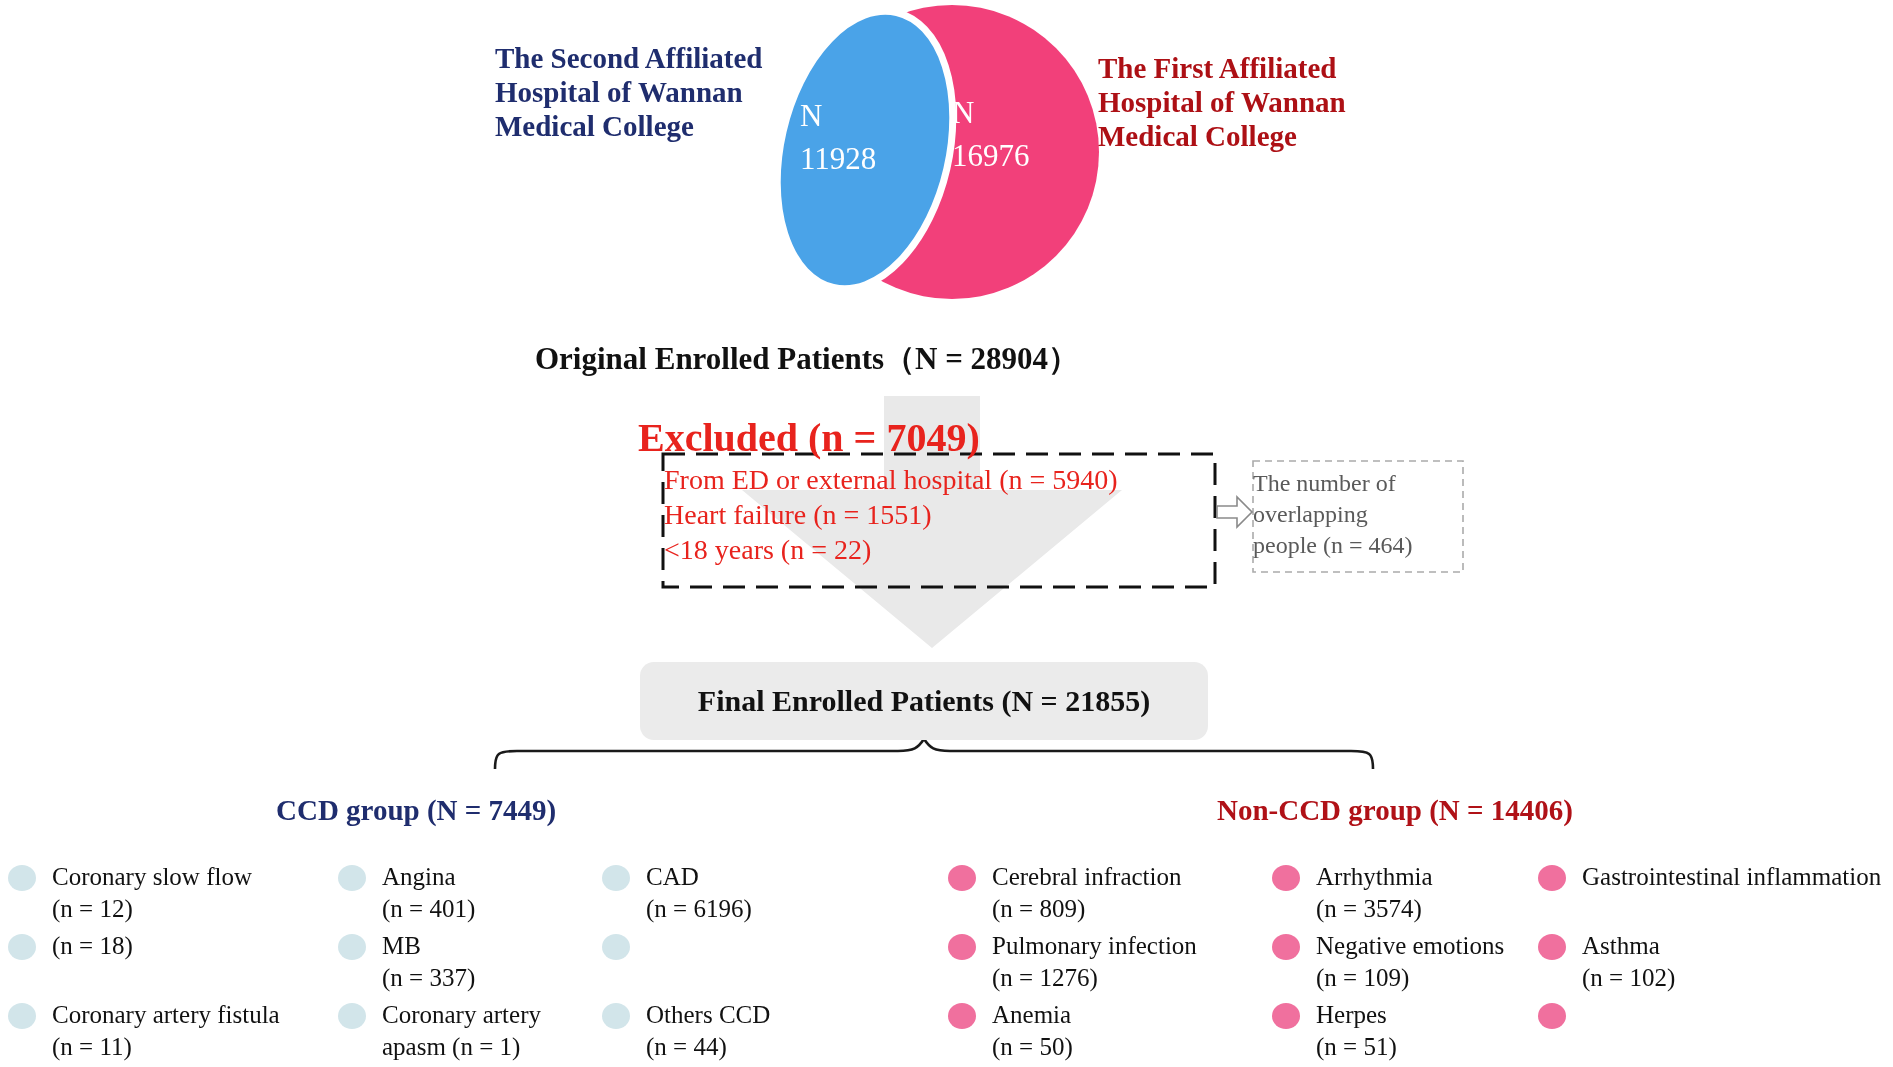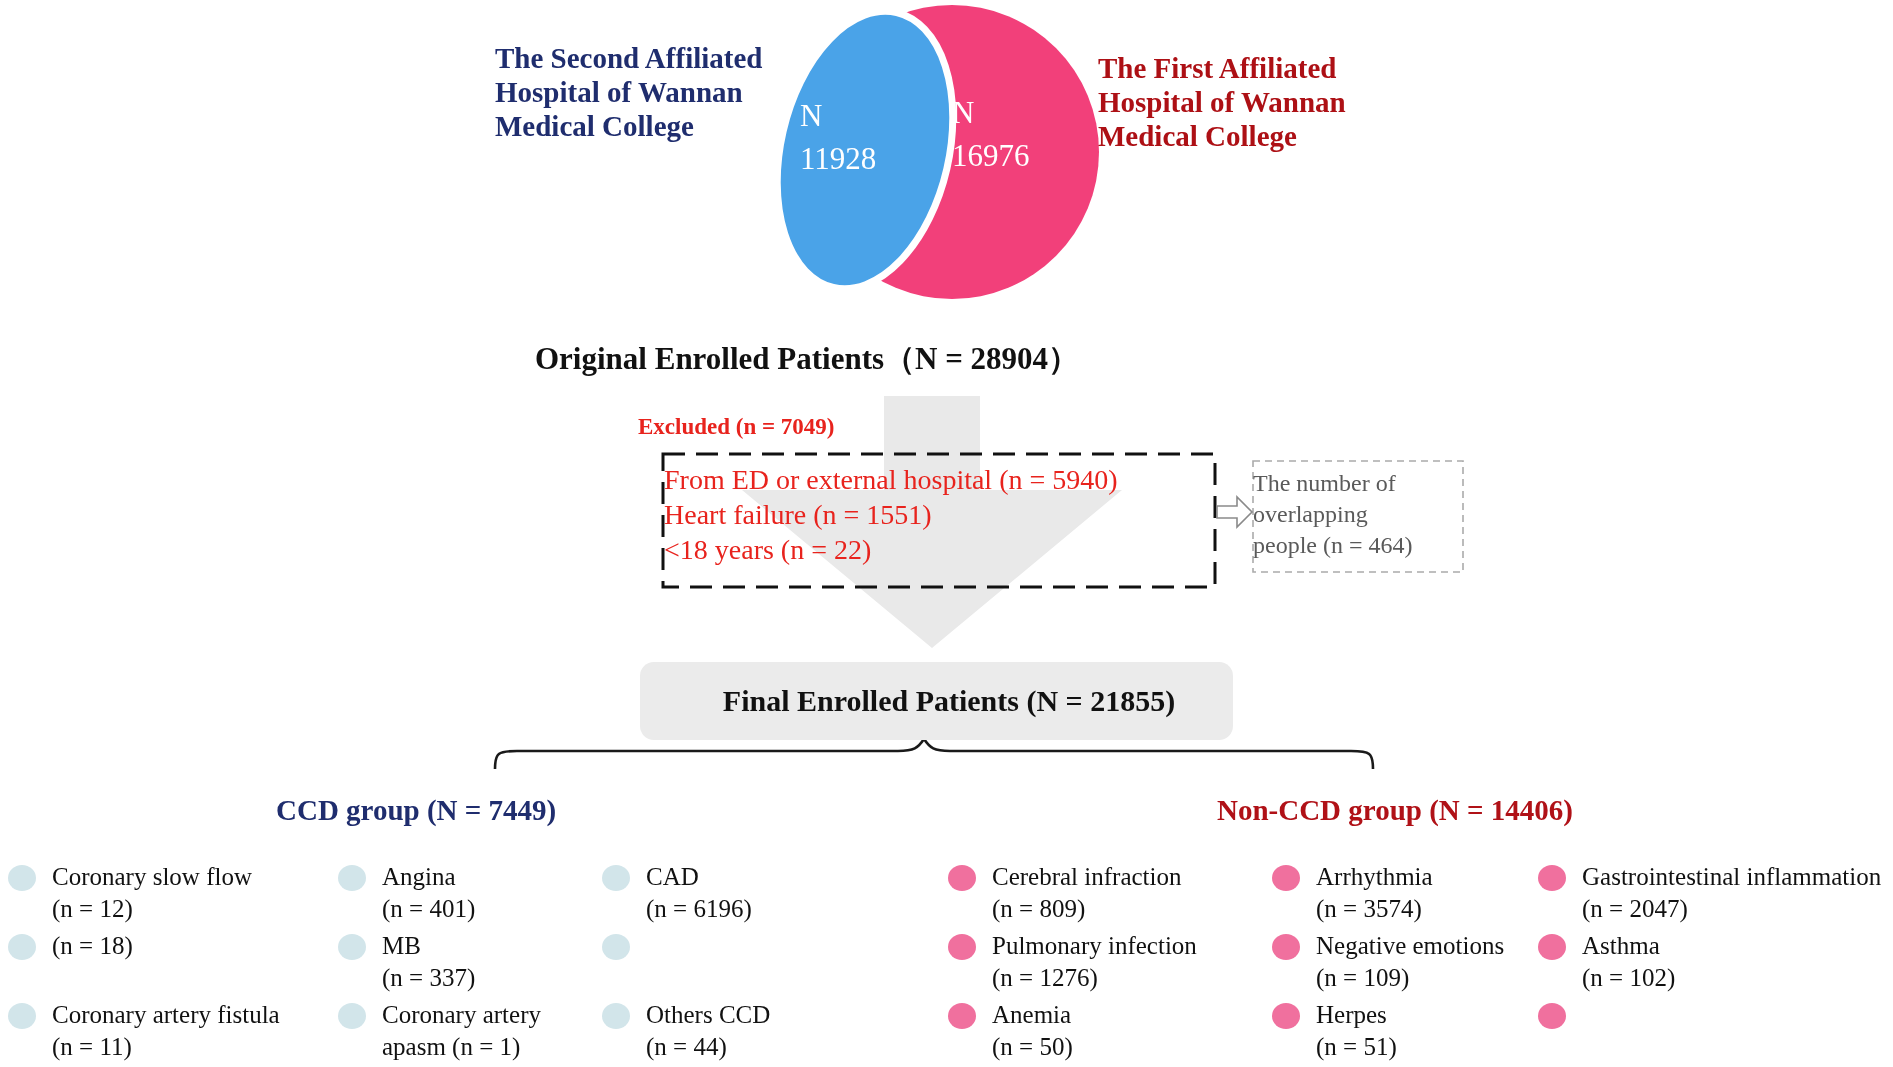--- a/index.html
+++ b/index.html
@@ -10,25 +10,25 @@
   .abs{position:absolute;}
   .gfx{position:absolute;left:0;top:0;width:1893px;height:1067px;}
   .txt-center{text-align:left;}
   .hospital-label{font-weight:bold;font-size:29px;line-height:34px;}
   .hosp-left{color:#1f2d6e;left:495px;top:41px;width:300px;}
   .hosp-right{color:#ad1015;left:1098px;top:51px;width:300px;}
   .circle-text{color:#ffffff;font-size:31px;line-height:43px;}
   .circ-left{left:800px;top:94px;width:140px;}
   .circ-right{left:952px;top:91px;width:140px;}
   .original-label{left:535px;top:338px;width:800px;font-weight:bold;font-size:31px;color:#111;}
-  .excluded-title{left:638px;top:414px;width:600px;font-weight:bold;font-size:23px;color:#e8231d;}
+  .excluded-title{left:638px;top:414px;width:600px;font-weight:bold;font-size:40px;color:#e8231d;}
   .excluded-items{left:664px;top:462px;width:551px;font-size:28px;line-height:35px;color:#e8231d;}
   .overlap-note{left:1253px;top:468px;width:210px;font-size:24px;line-height:31px;color:#5a5a5a;}
   .final-box{left:640px;top:662px;width:568px;height:78px;background:#ebebeb;border-radius:14px;
-    display:flex;align-items:center;justify-content:center;font-weight:bold;font-size:30px;color:#111;padding-left:25px;}
+    display:flex;align-items:center;justify-content:center;font-weight:bold;font-size:30px;color:#111;}
   .group-label{font-weight:bold;font-size:29px;top:794px;width:400px;}
   .ccd-label{left:276px;color:#1f2d6e;}
   .nonccd-label{left:1217px;color:#b01117;}
   .col{position:absolute;top:861px;}
   .item{height:69px;display:flex;align-items:flex-start;}
   .dot{width:28px;height:26px;border-radius:50%;flex:0 0 auto;margin-top:4px;}
   .dot-ccd{background:#d2e5ea;}
   .dot-non{background:#f0709e;}
   .item-lines{margin-left:16px;font-size:25px;line-height:32px;color:#111;white-space:nowrap;}
 </style>
@@ -209,21 +209,20 @@
         <div>(n = 51)</div>
       </span>
     </div>
   </div>
 
   <div class="col" style="left:1538px;">
     <div class="item">
       <span class="dot dot-non"></span>
       <span class="item-lines">
         <div>Gastrointestinal inflammation</div>
-        <div>(n = 2047)</div>
       </span>
     </div>
     <div class="item">
       <span class="dot dot-non"></span>
       <span class="item-lines">
         <div>Asthma</div>
         <div>(n = 102)</div>
       </span>
     </div>
     <div class="item">

